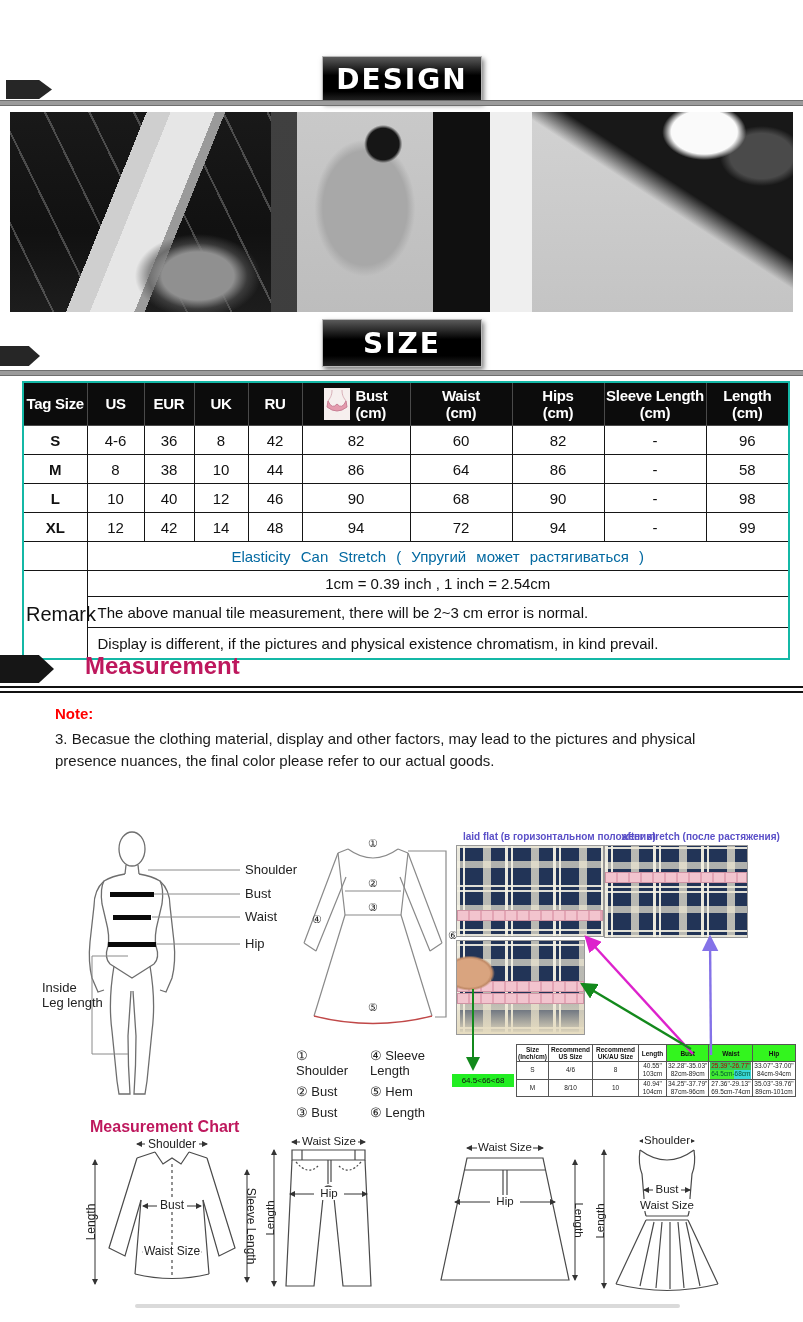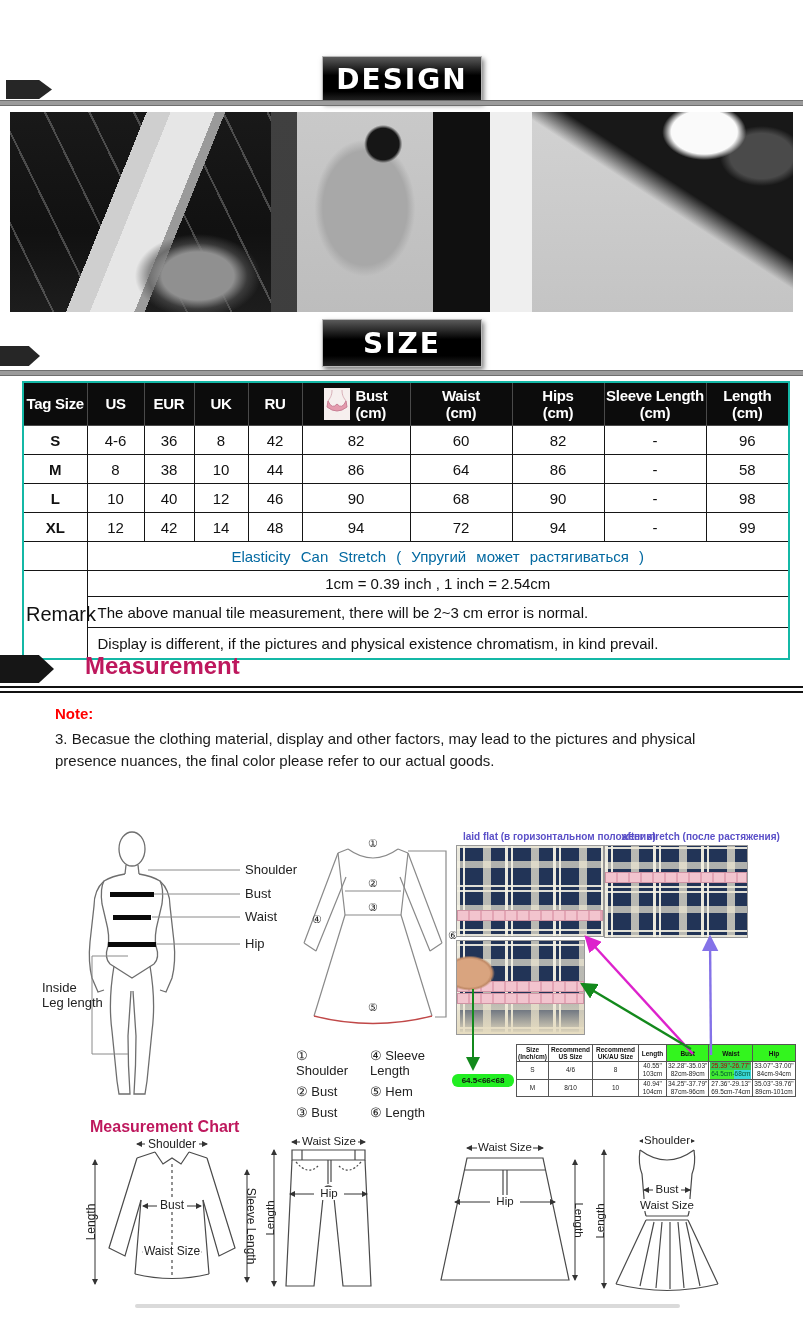--- a/index.html
+++ b/index.html
@@ -69,21 +69,21 @@
         border:1px solid #cf93a3;left:0;right:0;}
   .cream{position:absolute;left:0;right:0;bottom:0;height:34%;background:linear-gradient(rgba(232,222,196,.2),#e6dcc0);}
   .hand{position:absolute;left:-6px;top:8%;width:52%;height:60%;
         background:radial-gradient(ellipse 55% 45% at 28% 45%, #d9a47f 0 55%, #c08a66 62%, transparent 70%);}
   table.ft{border-collapse:collapse;background:#fff;}
   table.ft th{border:1px solid #555;font-size:6.5px;font-weight:bold;padding:1px 1px;background:#fff;line-height:1.1;}
   table.ft th.g{background:#33f51e;}
   table.ft td{border:1px solid #555;font-size:6.5px;text-align:center;padding:0 1px;line-height:1.25;color:#222;}
   table.ft td .wh1{background:#35cc55;color:#b00000;}
   table.ft td .wh2{background:linear-gradient(90deg,#44ee33 0 58%,#3ad8d8 58%);color:#053;}
-  .gtag{background:#22ee22;font-size:8px;font-weight:bold;color:#111;display:flex;align-items:center;justify-content:center;border-radius:6px;}
+  .gtag{background:#22ee22;font-size:8px;font-weight:normal;color:#111;display:flex;align-items:center;justify-content:center;}
   
   .legend{display:grid;grid-template-columns:62px 96px;column-gap:12px;row-gap:6px;font-size:13px;color:#222;}
   .strip{height:4px;background:#dadada;border-radius:2px;}
 </style>
 </head>
 <body>
 
 <div class="page">
 
   <div class="abs banner" style="left:322px;top:8px;">

